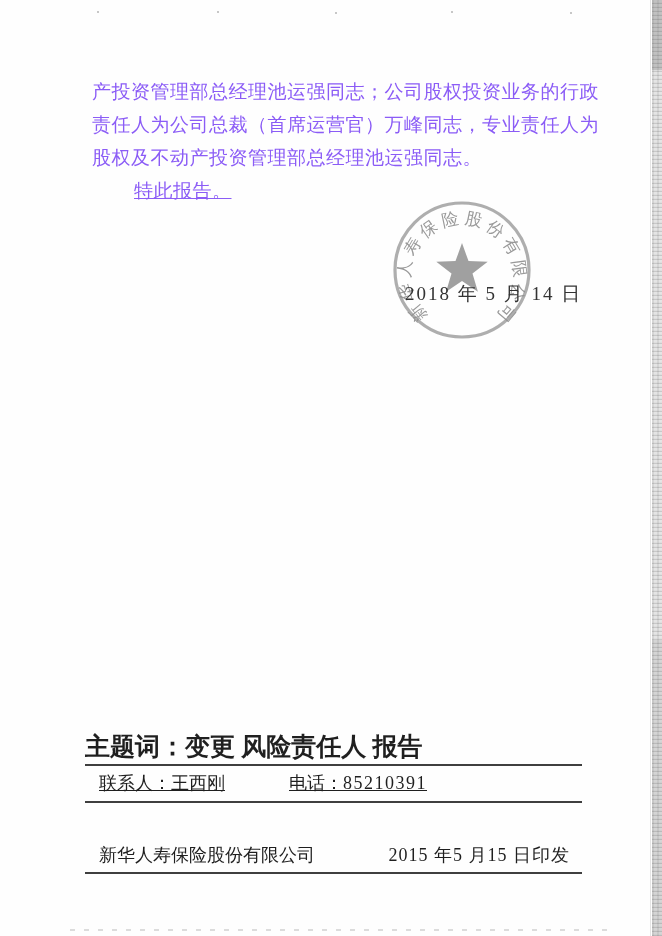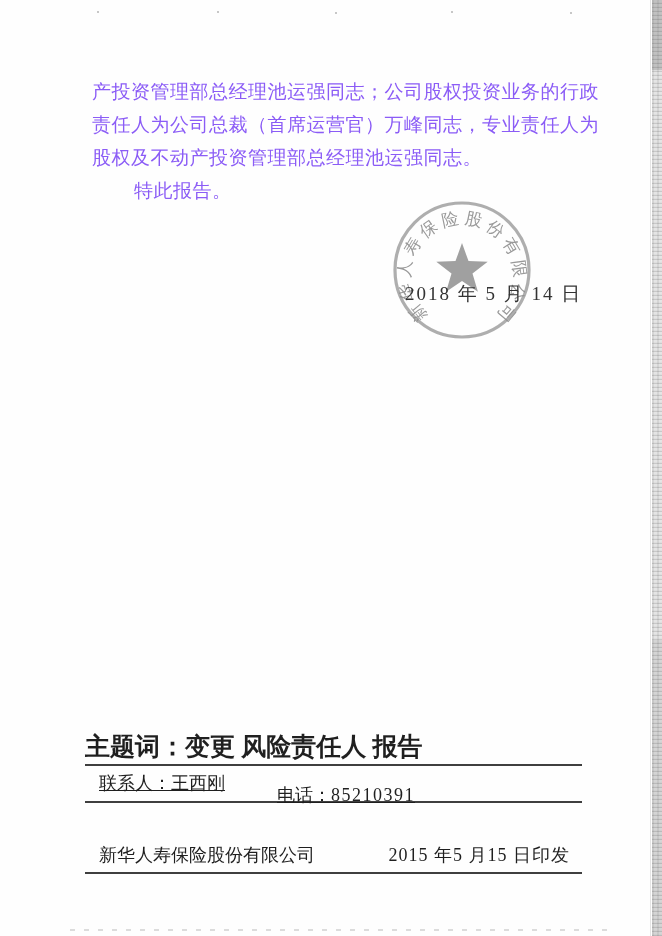--- a/index.html
+++ b/index.html
@@ -5,42 +5,42 @@
   html,body{margin:0;padding:0;background:#ffffff;}
   .page{
     position:relative;width:662px;height:936px;background:#fefefe;overflow:hidden;
     font-family:"Liberation Serif","DejaVu Serif",serif;color:#2b2b2b;
   }
   
   .doc-body{position:absolute;left:92px;top:75px;width:492px;}
   .text-line{
     font-size:19px;line-height:33px;letter-spacing:0.5px;white-space:nowrap;color:#8b5cf6;
   }
-  .closing{ text-indent:42px; }
+  .closing{ text-indent:42px;text-decoration:underline; }
   
   .seal{position:absolute;left:388px;top:200px;width:148px;height:142px;}
   .seal svg{display:block;}
   .seal-ring{fill:none;stroke:#9a9a9a;stroke-width:3.2;opacity:.8;}
   .seal-star{fill:#8f8f8f;opacity:.85;}
   .seal-char{
     font-family:"Liberation Serif","DejaVu Serif",serif;
     font-size:17px;fill:#8f8f8f;text-anchor:middle;opacity:.9;
   }
   .seal-date{
     position:absolute;left:405px;top:281px;font-size:19px;letter-spacing:2px;
     color:#333333;white-space:nowrap;
   }
   
   .footer{position:absolute;left:85px;top:731px;width:497px;color:#1f1f1f;}
   .subject-row{height:33px;line-height:31px;font-size:25px;font-weight:bold;white-space:nowrap;}
   .rule{height:0;border-top:2px solid #3f3f3f;}
   .contact-row{position:relative;height:35px;line-height:35px;font-size:18px;}
   .contact-group{position:absolute;top:0;white-space:nowrap;text-decoration:underline;}
   .g-contact{left:14px;}
-  .g-phone{left:192px;margin-top:12px;}
+  .g-phone{left:204px;}
   .g-fax{left:353px;}
   .num{letter-spacing:1.5px;}
   .issuer-row{position:relative;height:33px;line-height:33px;font-size:18px;margin-top:36px;}
   .issuer-name{position:absolute;left:14px;white-space:nowrap;}
   .print-date{position:absolute;right:12px;white-space:nowrap;letter-spacing:1px;}
   
   .right-noise{
     position:absolute;top:0;right:0;width:10px;height:100%;
     background:
       repeating-linear-gradient(0deg, rgba(60,60,60,.20) 0 1px, rgba(160,160,160,.10) 1px 2px, rgba(235,235,235,.05) 2px 4px),

